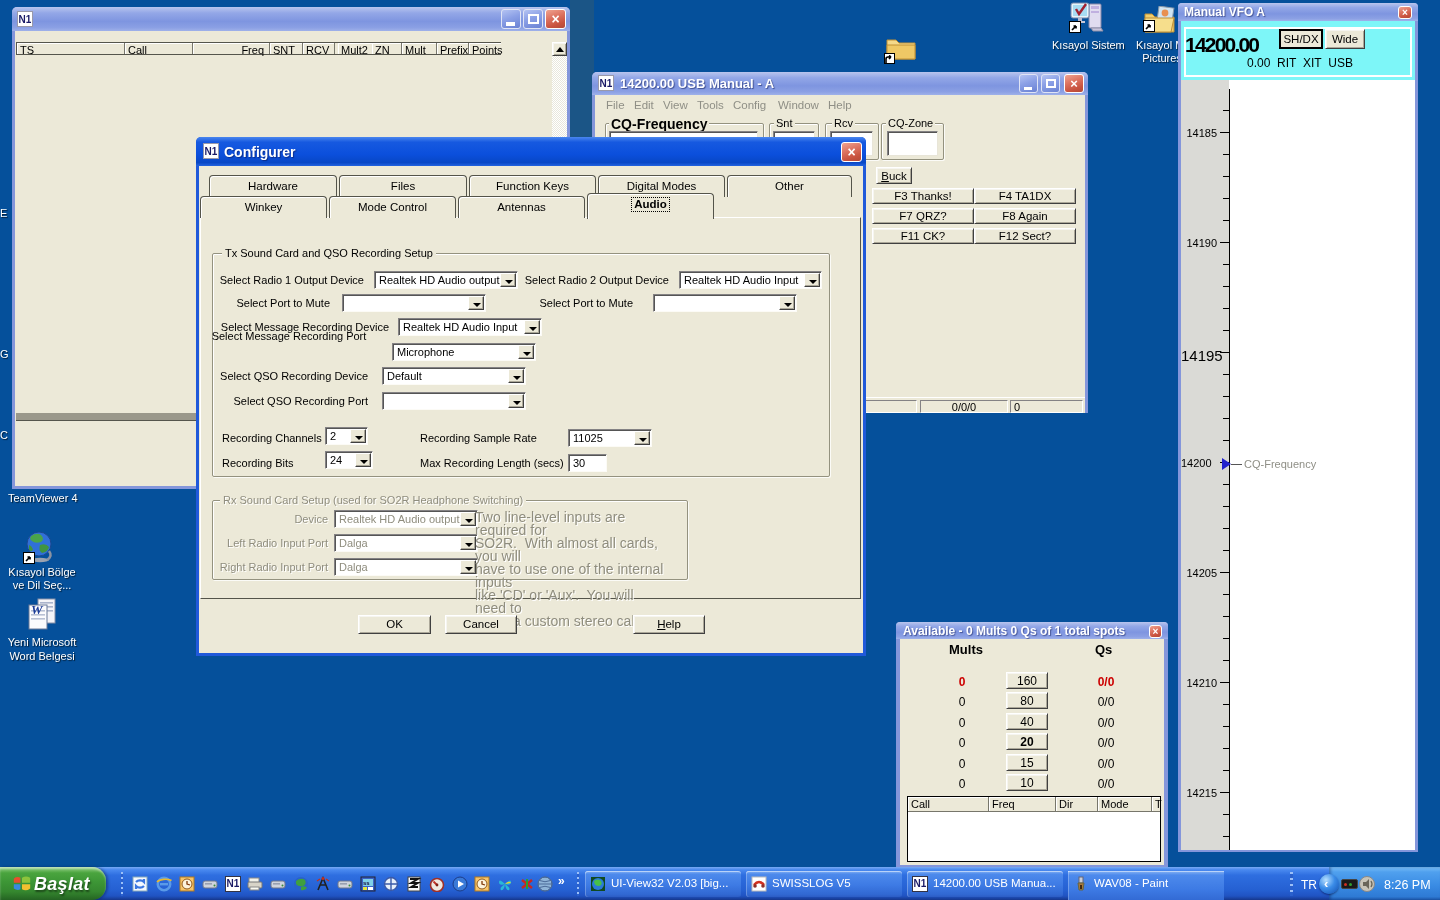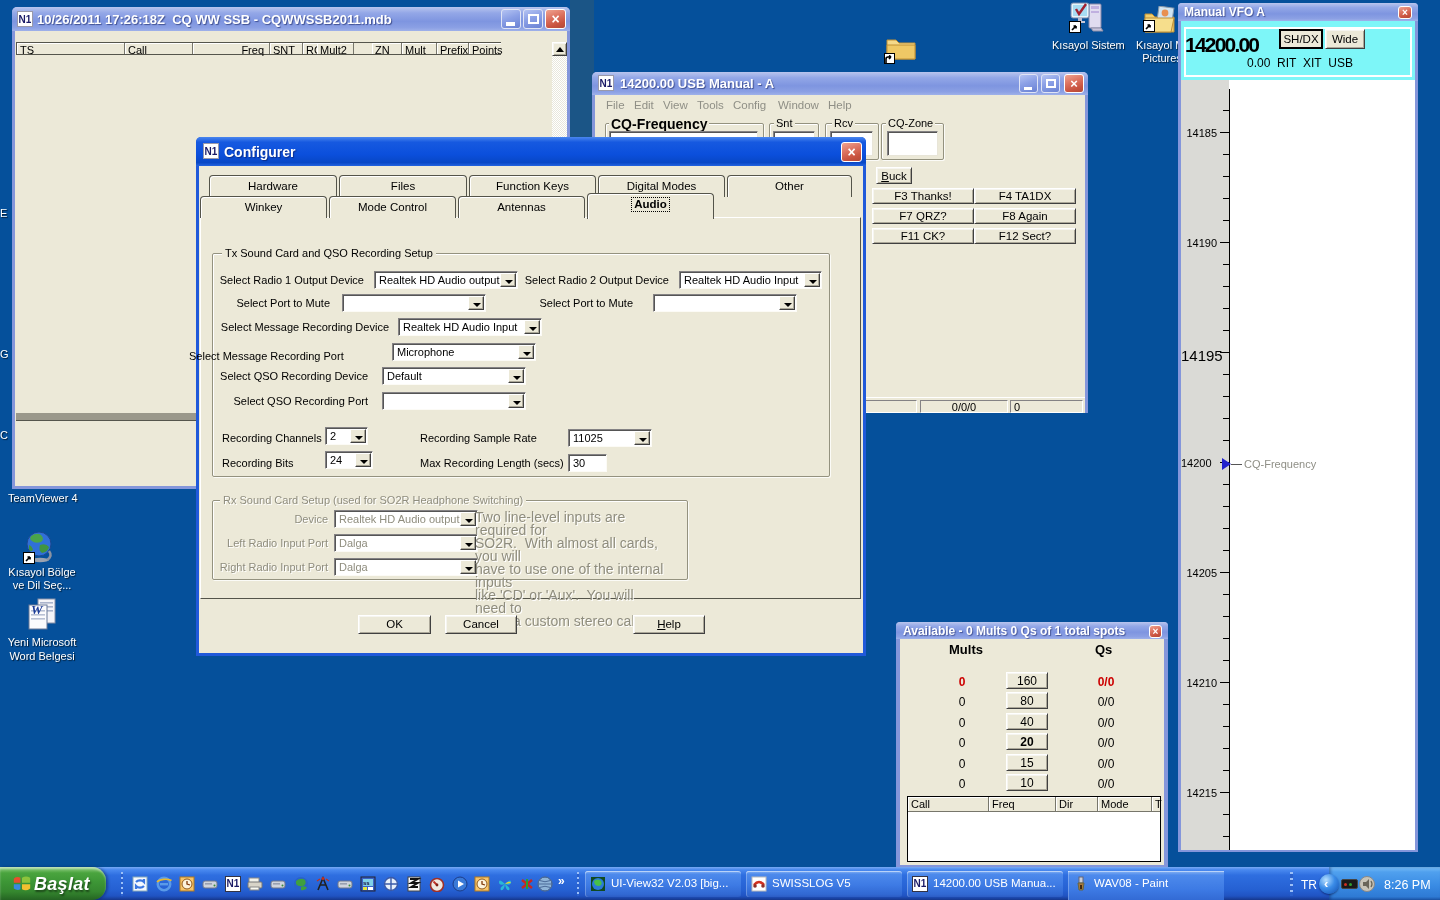--- a/index.html
+++ b/index.html
@@ -99,38 +99,37 @@
 <div class="ico-lbl" style="left:0px;top:636px;width:84px">Yeni Microsoft</div>
 <div class="ico-lbl" style="left:0px;top:650px;width:84px">Word Belgesi</div>
 
 <div class="ico-lbl" style="left:0px;top:207px;width:8px;overflow:hidden;text-align:left">E</div>
 <div class="ico-lbl" style="left:0px;top:348px;width:8px;overflow:hidden;text-align:left">G</div>
 <div class="ico-lbl" style="left:0px;top:429px;width:8px;overflow:hidden;text-align:left">C</div>
 
 <div class="a" style="left:12px;top:7px;width:558px;height:482px;background:#8496db;border-radius:5px 5px 0 0">
   <div class="a tb-inact" style="left:0;top:0;width:558px;height:24px;border-radius:5px 5px 0 0"></div>
   <div class="a" style="left:5px;top:4px;width:16px;height:16px;background:#fff;border:1px solid #99a;font-weight:bold;font-size:10px;color:#1a1a66;text-align:center;line-height:15px">N1</div>
-  <div class="ttext a" style="left:25px;top:5px">10/26/2011 17:26:18Z&nbsp; CQ WW SSB - CQWWSSB2011.mdb</div>
   <div class="mmbtn" style="left:489px;top:2px;width:20px;height:20px">
       <div class="a" style="left:4px;top:12px;width:9px;height:4px;background:#fff"></div>
     </div>
   <div class="mmbtn" style="left:511px;top:2px;width:20px;height:20px">
       <div class="a" style="left:4px;top:4px;width:11px;height:10px;border:2px solid #fff"></div>
     </div>
   <div class="xbtn" style="left:533px;top:2px;width:21px;height:20px;font-size:14px;font-weight:bold;line-height:18px">×</div>
 
   <div class="a beige" style="left:3px;top:24px;width:552px;height:455px">
 
     <div class="a" style="left:1px;top:11px;width:485px;height:13px;border:1px solid #55554c;background:#ECE9D8">
       <div class="hdrcell" style="left:0;width:108px">TS</div>
       <div class="hdrcell" style="left:108px;width:68px">Call</div>
       <div class="hdrcell" style="left:176px;width:77px;text-align:right;padding-right:5px">Freq</div>
       <div class="hdrcell" style="left:253px;width:33px">SNT</div>
       <div class="hdrcell" style="left:286px;width:32px">RCV</div>
-      <div class="hdrcell" style="left:300px;width:37px">Mult2</div>
+      <div class="hdrcell" style="left:321px;width:37px">Mult2</div>
       <div class="hdrcell" style="left:355px;width:30px">ZN</div>
       <div class="hdrcell" style="left:385px;width:35px">Mult</div>
       <div class="hdrcell" style="left:420px;width:32px">Prefix</div>
       <div class="hdrcell" style="left:452px;width:32px;border-right:none">Points</div>
     </div>
 
     <div class="a" style="left:537px;top:11px;width:15px;height:377px;background-color:#e9e7dc;background-image:linear-gradient(45deg,#fff 25%,transparent 25%,transparent 75%,#fff 75%),linear-gradient(45deg,#fff 25%,transparent 25%,transparent 75%,#fff 75%);background-size:2px 2px;background-position:0 0,1px 1px"></div>
     <div class="btn a" style="left:537px;top:11px;width:15px;height:14px">
         <svg class="a" style="left:3px;top:4px" width="9" height="6">
           <path d="M0 5 L4 0 L8 5 Z" fill="#000"></path>
@@ -327,21 +326,21 @@
       </div>
 <div class="lbl" style="left:234px;top:131px;width:200px;text-align:right;">Select Port to Mute</div>
 <div class="combo" style="left:454px;top:128px;width:144px;height:18px">
         <div class="carr"></div>
       </div>
 <div class="lbl" style="left:-10px;top:155px;width:200px;text-align:right;">Select Message Recording Device</div>
 <div class="combo" style="left:199px;top:152px;width:144px;height:18px">
         <div class="t" style="">Realtek HD Audio Input</div>
         <div class="carr"></div>
       </div>
-<div class="lbl" style="left:-10px;top:184px;width:200px;text-align:left;">Select Message Recording Port</div>
+<div class="lbl" style="left:-10px;top:164px;width:200px;text-align:center;">Select Message Recording Port</div>
 <div class="combo" style="left:193px;top:177px;width:144px;height:18px">
         <div class="t" style="">Microphone</div>
         <div class="carr"></div>
       </div>
 <div class="lbl" style="left:-31px;top:204px;width:200px;text-align:right;">Select QSO Recording Device</div>
 <div class="combo" style="left:183px;top:201px;width:144px;height:18px">
         <div class="t" style="">Default</div>
         <div class="carr"></div>
       </div>
 <div class="lbl" style="left:-31px;top:229px;width:200px;text-align:right;">Select QSO Recording Port</div>

